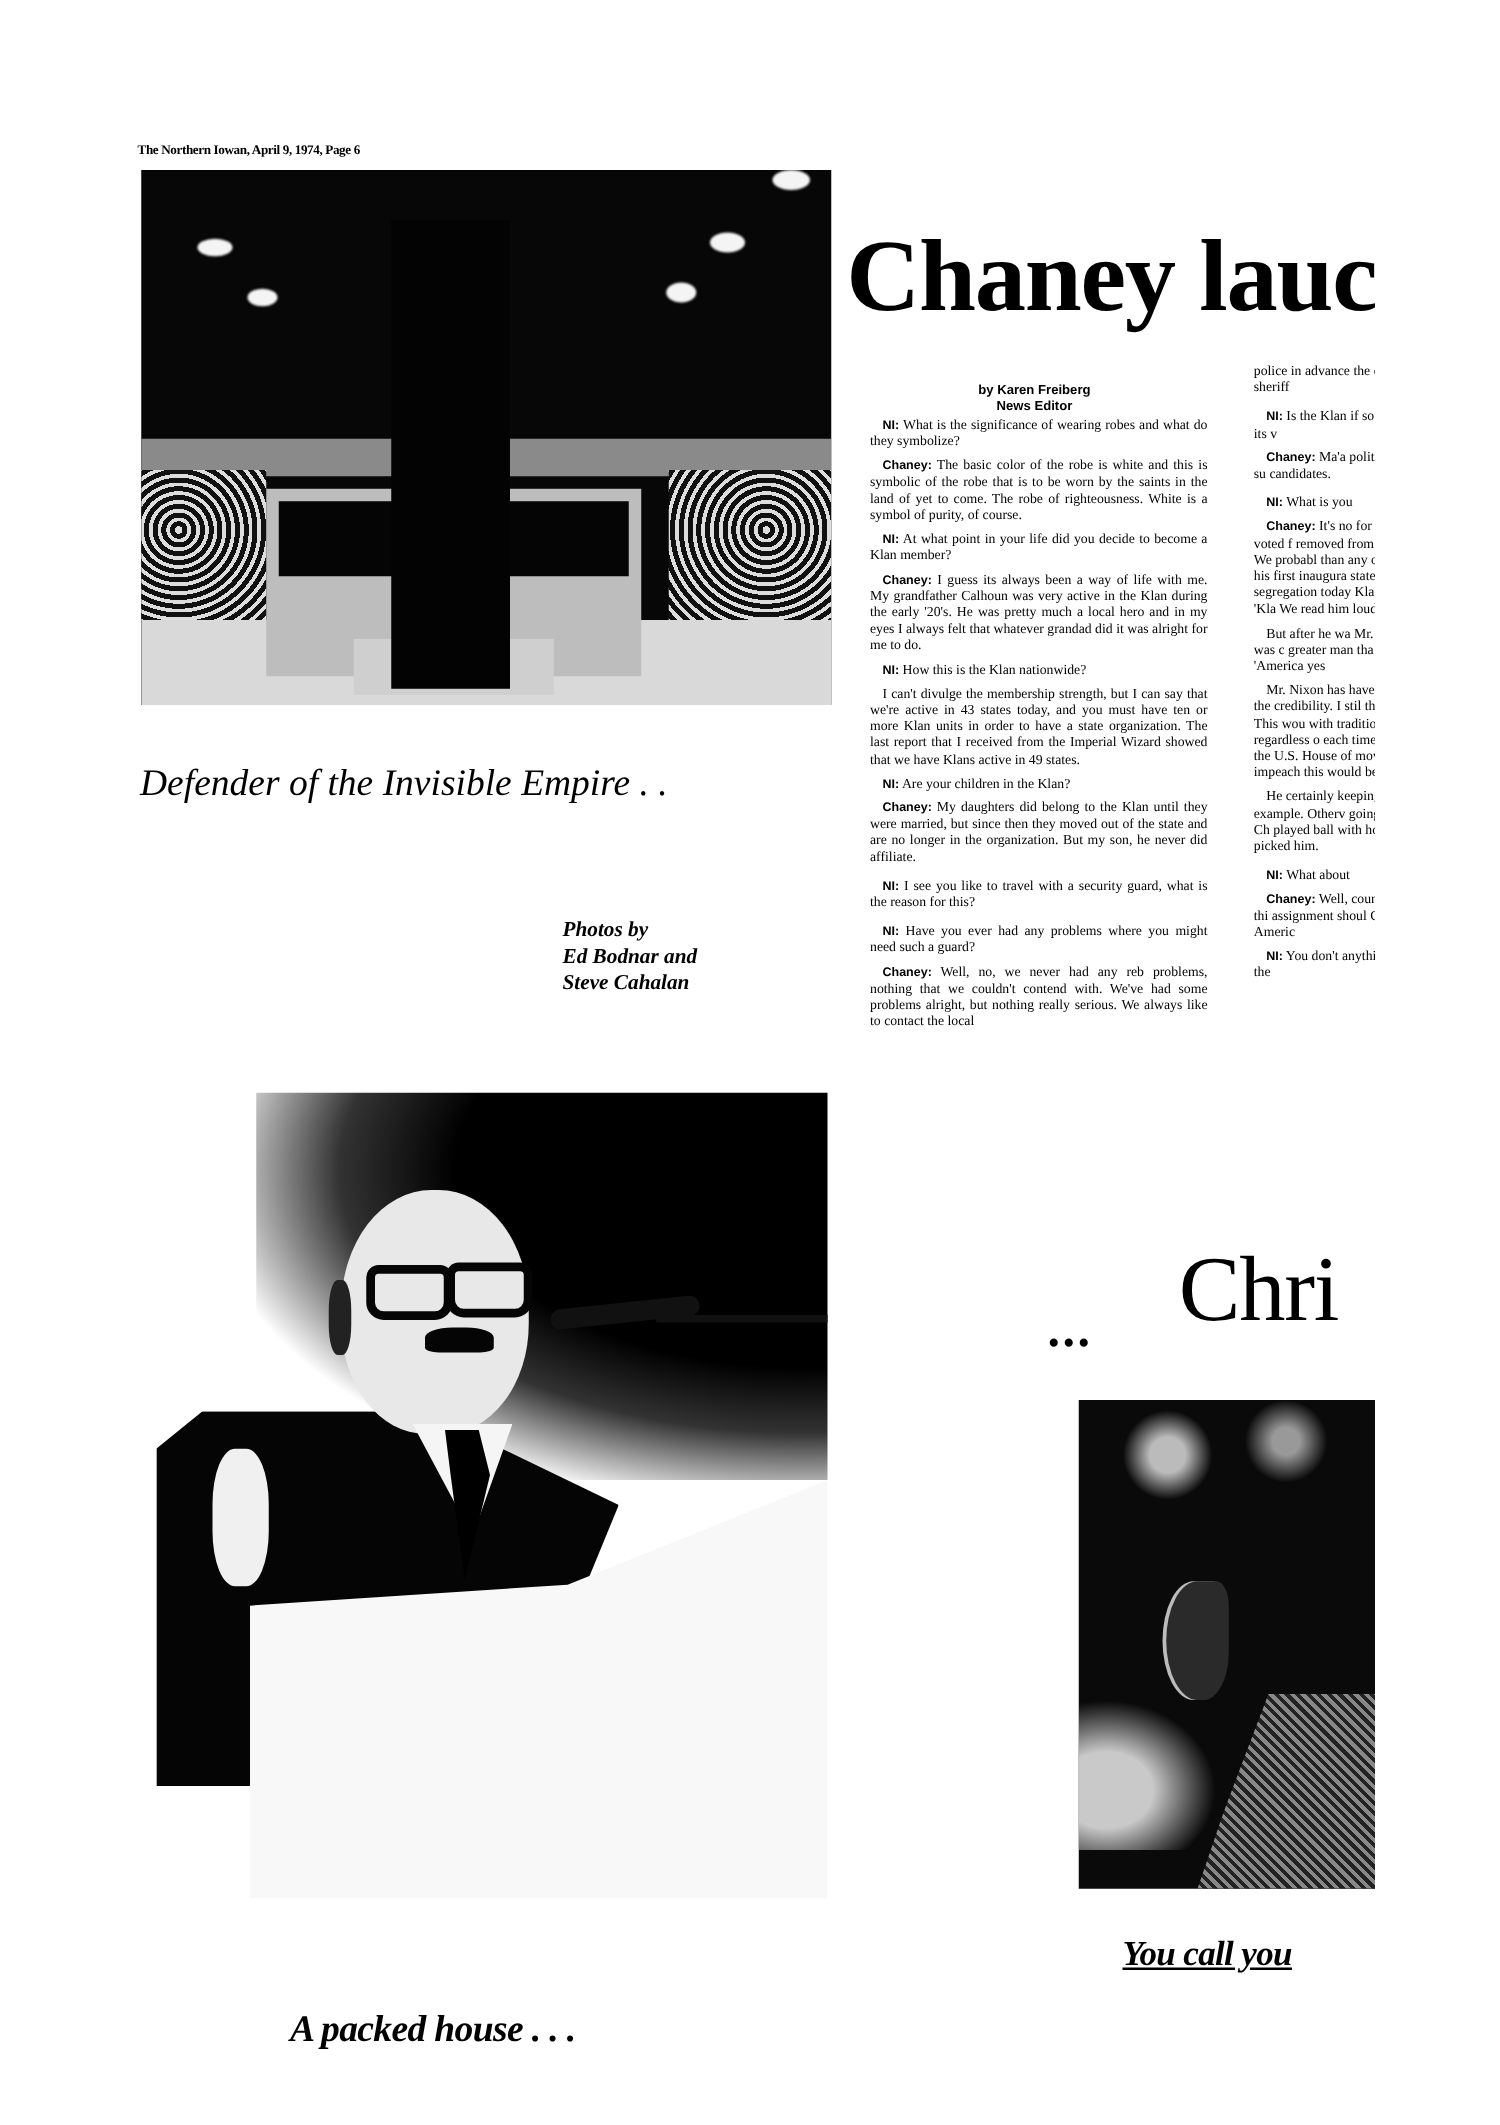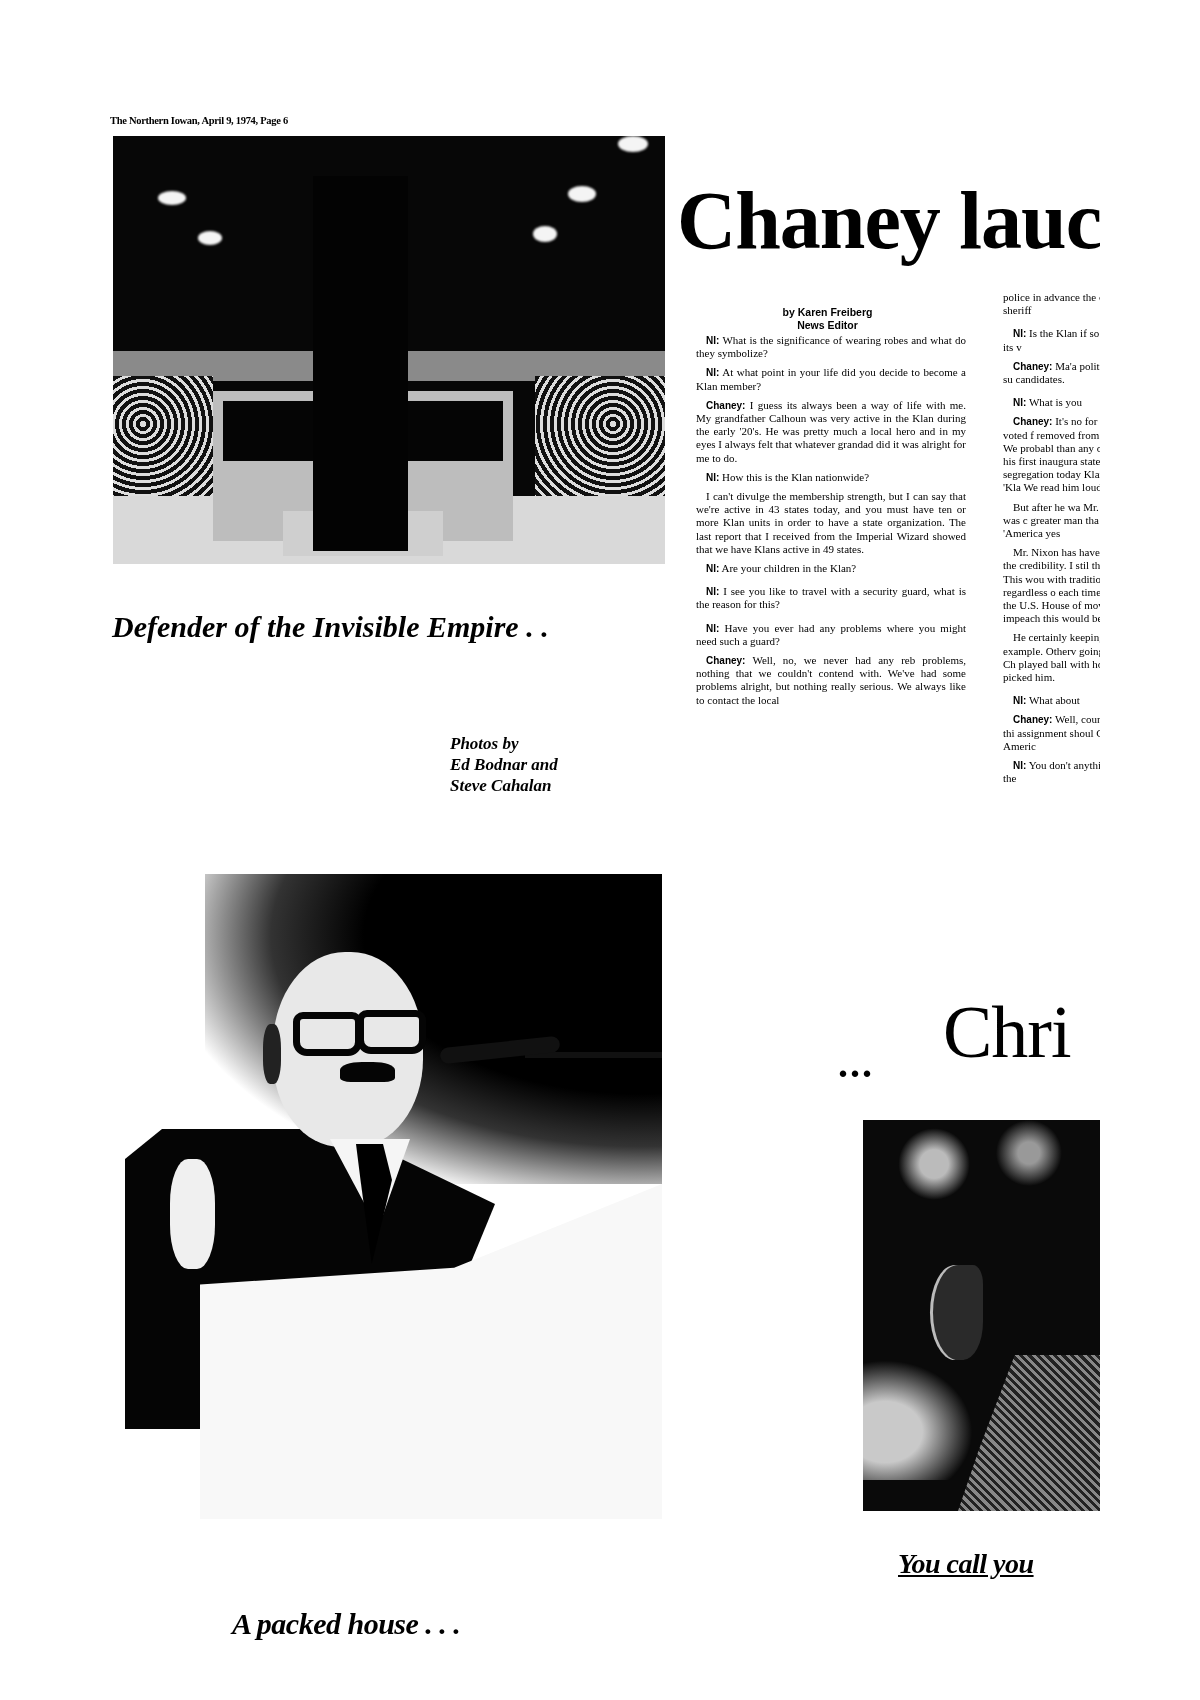--- a/index.html
+++ b/index.html
@@ -33,21 +33,21 @@
 
   
   .col { font-size: 11px; line-height: 13.2px; text-align: justify; }
   .col1 { left: 696px; top: 334px; width: 270px; }
   .col2 { left: 1003px; top: 291px; width: 140px; text-align: left; }
   .col p { margin: 0 0 6px 0; text-indent: 10px; }
   .col p.sp { margin-top: 10px; }
   .spk { font-family: "Liberation Sans", sans-serif; font-weight: bold; font-size: 10px; }
 
   
-  .caption1 { left: 112px; top: 610px; font-size: 30px; font-style: italic; font-weight: bold; white-space: nowrap; }
+  .caption1 { left: 112px; top: 610px; font-size: 30px; font-style: italic; font-weight: normal; white-space: nowrap; }
   .credit { left: 450px; top: 733px; font-size: 17px; font-style: italic; font-weight: bold; line-height: 21px; }
 
   
   .photo2 { left: 125px; top: 874px; width: 537px; height: 645px; background: #fff; overflow: hidden; }
   .photo2 .bg-dark { position: absolute; left: 80px; top: 0; width: 460px; height: 310px;
     background: radial-gradient(ellipse at 95% 20%, #000 0 45%, #333 60%, rgba(255,255,255,0) 78%); }
   .photo2 .suit { position: absolute; left: 0; top: 255px; width: 370px; height: 300px; background: #050505;
     clip-path: polygon(10% 0, 58% 0, 100% 25%, 90% 55%, 30% 100%, 0 100%, 0 10%); }
   .photo2 .head { position: absolute; left: 148px; top: 78px; width: 150px; height: 195px; background: #e8e8e8; border-radius: 48% 48% 45% 45%; }
   .photo2 .hair-l { position: absolute; left: 138px; top: 150px; width: 18px; height: 60px; background: #222; border-radius: 40%; }
@@ -105,25 +105,27 @@
 
 <div class="abs headline">Chaney lauc</div>
 
 <div class="abs byline">
   <div>by Karen Freiberg</div>
   <div>News Editor</div>
 </div>
 
 <div class="abs col col1">
   <p><span class="spk">NI:</span> <span>What is the significance of wearing robes and what do they symbolize?</span></p>
+  <p><span class="spk">Chaney:</span> <span>The basic color of the robe is white and this is symbolic of the robe that is to be worn by the saints in the land of yet to come. The robe of righteousness. White is a symbol of purity, of course.</span></p>
   <p><span class="spk">NI:</span> <span>At what point in your life did you decide to become a Klan member?</span></p>
   <p><span class="spk">Chaney:</span> <span>I guess its always been a way of life with me. My grandfather Calhoun was very active in the Klan during the early '20's. He was pretty much a local hero and in my eyes I always felt that whatever grandad did it was alright for me to do.</span></p>
   <p><span class="spk">NI:</span> <span>How this is the Klan nationwide?</span></p>
   <p><span>I can't divulge the membership strength, but I can say that we're active in 43 states today, and you must have ten or more Klan units in order to have a state organization. The last report that I received from the Imperial Wizard showed that we have Klans active in 49 states.</span></p>
   <p><span class="spk">NI:</span> <span>Are your children in the Klan?</span></p>
+  <p><span class="spk">Chaney:</span> <span>My daughters did belong to the Klan until they were married, but since then they moved out of the state and are no longer in the organization. But my son, he never did affiliate.</span></p>
   <p class="sp"><span class="spk">NI:</span> <span>I see you like to travel with a security guard, what is the reason for this?</span></p>
   <p class="sp"><span class="spk">NI:</span> <span>Have you ever had any problems where you might need such a guard?</span></p>
   <p><span class="spk">Chaney:</span> <span>Well, no, we never had any reb problems, nothing that we couldn't contend with. We've had some problems alright, but nothing really serious. We always like to contact the local</span></p>
 </div>
 
 <div class="abs col col2">
   <p style="text-indent:0"><span>police in advance the county sheriff</span></p>
   <p class="sp"><span class="spk">NI:</span> <span>Is the Klan if so what are its v</span></p>
   <p><span class="spk">Chaney:</span> <span>Ma'a political. We su candidates.</span></p>
   <p class="sp"><span class="spk">NI:</span> <span>What is you</span></p>

